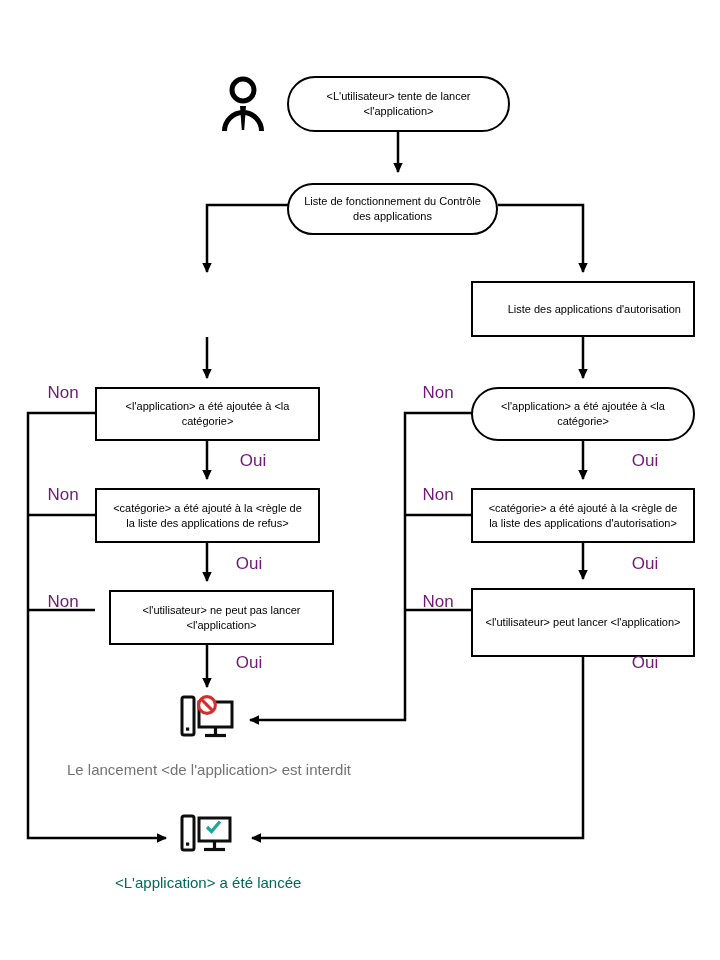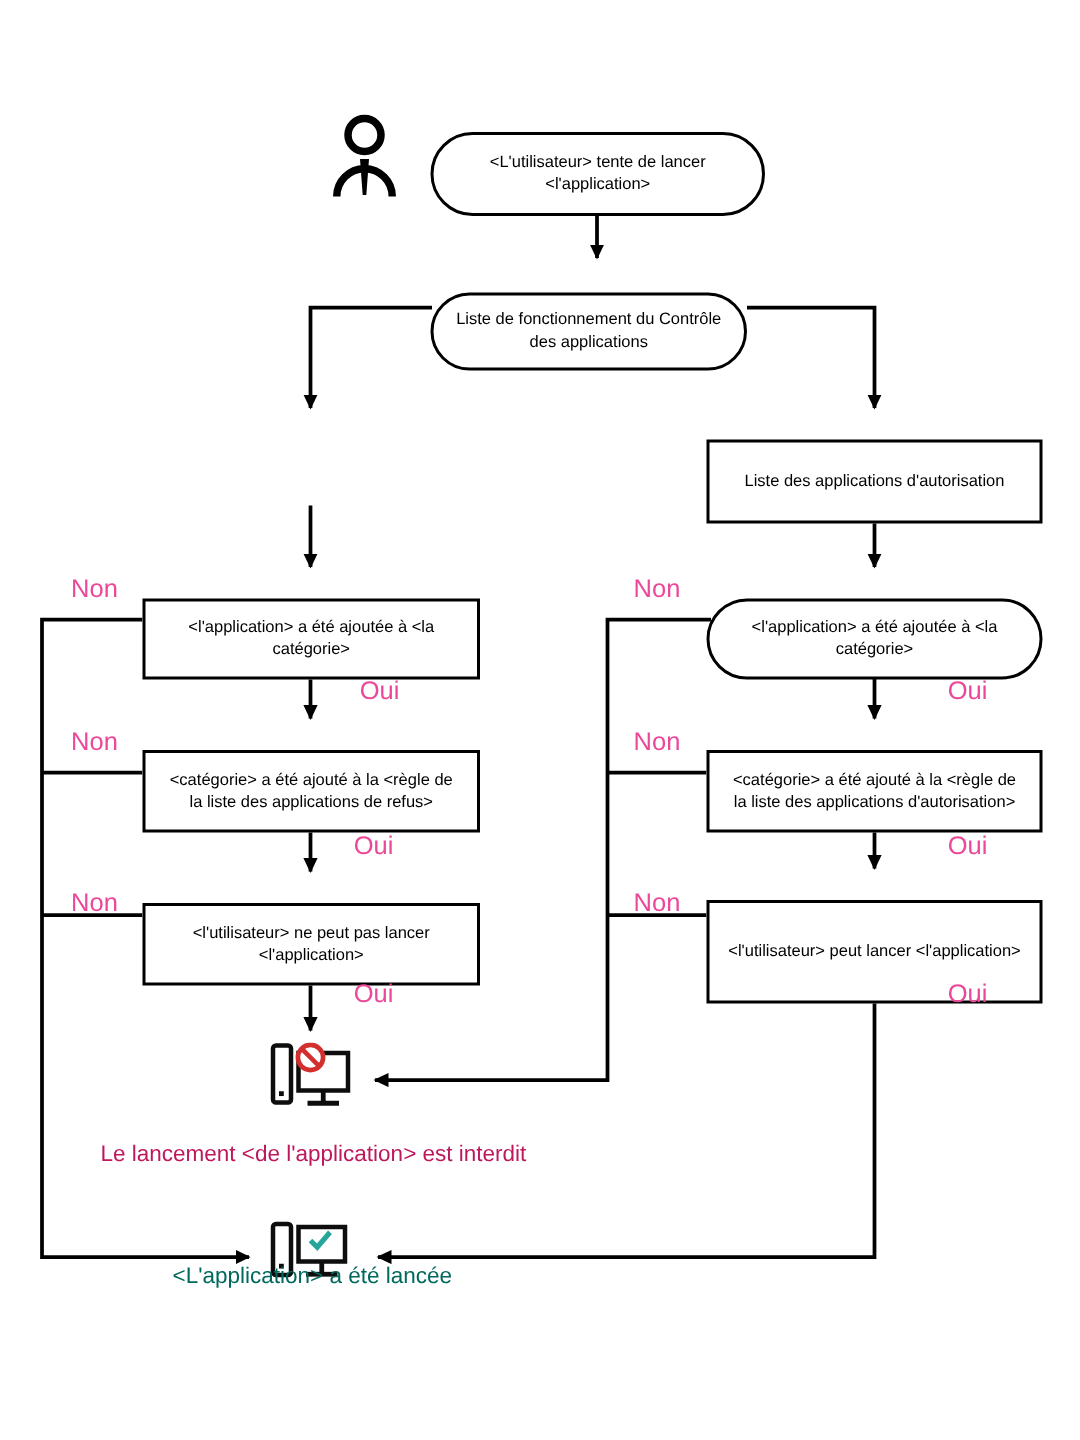--- a/index.html
+++ b/index.html
@@ -18,32 +18,31 @@
     border: 2.5px solid #000;
     background: #fff;
     display: flex;
     align-items: center;
     justify-content: center;
     text-align: center;
     font-size: 11px;
     line-height: 1.35;
     color: #000;
     padding: 16px 12px;
-    margin-top: 12px;
   }
   .stadium { border-radius: 28px; }
   .lbl {
     position: absolute;
     font-size: 17px;
-    color: #ec4899;
+    color: #701a75;
     width: 44px;
     text-align: center;
   }
   .caption { position: absolute; font-size: 15px; white-space: nowrap; }
-  .caption.blocked { color: #be185d; }
+  .caption.blocked { color: #737373; }
   .caption.launched { color: #00695c; }
   .icon { position: absolute; }
 </style>
 </head>
 <body>
 
 <div id="canvas">
 
   <svg id="wires" viewBox="0 0 720 960" xmlns="http://www.w3.org/2000/svg">
     <defs>
@@ -89,25 +88,25 @@
   <div class="node stadium" style="left:287px; top:183px; width:211px; height:52px; border-radius:26px;">
     <span>Liste de fonctionnement du Contrôle des applications</span>
   </div>
 
   <div class="node" style="left:95px; top:387px; width:225px; height:54px;">
     <span>&lt;l'application&gt; a été ajoutée à &lt;la catégorie&gt;</span>
   </div>
   <div class="node" style="left:95px; top:488px; width:225px; height:55px;">
     <span>&lt;catégorie&gt; a été ajouté à la &lt;règle de la liste des applications de refus&gt;</span>
   </div>
-  <div class="node" style="left:95px; top:590px; width:225px; height:55px;">
+  <div class="node" style="left:109px; top:590px; width:225px; height:55px;">
     <span>&lt;l'utilisateur&gt; ne peut pas lancer &lt;l'application&gt;</span>
   </div>
 
-  <div class="node" style="left:471px; top:281px; width:224px; height:56px;">
+  <div class="node" style="left:471px; top:281px; width:224px; height:56px;justify-content:flex-end;">
     <span>Liste des applications d'autorisation</span>
   </div>
   <div class="node stadium" style="left:471px; top:387px; width:224px; height:54px; border-radius:27px;">
     <span>&lt;l'application&gt; a été ajoutée à &lt;la catégorie&gt;</span>
   </div>
   <div class="node" style="left:471px; top:488px; width:224px; height:55px;">
     <span>&lt;catégorie&gt; a été ajouté à la &lt;règle de la liste des applications d'autorisation&gt;</span>
   </div>
   <div class="node" style="left:471px; top:588px; width:224px; height:69px;">
     <span>&lt;l'utilisateur&gt; peut lancer &lt;l'application&gt;</span>
@@ -145,15 +144,15 @@
 
   <svg class="icon" style="left:180px; top:814px;" width="52" height="44" viewBox="0 0 52 44" xmlns="http://www.w3.org/2000/svg">
     <rect x="2" y="2" width="12" height="34" rx="2" fill="#fff" stroke="#0d0d0d" stroke-width="3"></rect>
     <rect x="6" y="28.5" width="3.2" height="3.2" fill="#0d0d0d"></rect>
     <rect x="19" y="4" width="31" height="23" fill="#fff" stroke="#0d0d0d" stroke-width="3"></rect>
     <line x1="34.5" y1="27" x2="34.5" y2="34" stroke="#0d0d0d" stroke-width="3.2"></line>
     <line x1="24" y1="35.5" x2="45" y2="35.5" stroke="#0d0d0d" stroke-width="3.2"></line>
     <polyline points="27,13 31.5,17.5 40,7.5" fill="none" stroke="#26a69a" stroke-width="3.4"></polyline>
   </svg>
 
-  <div class="caption launched" style="left:115px; top:842px;">&lt;L'application&gt; a été lancée</div>
+  <div class="caption launched" style="left:115px; top:874px;">&lt;L'application&gt; a été lancée</div>
 
 </div>
 
 </body></html>

